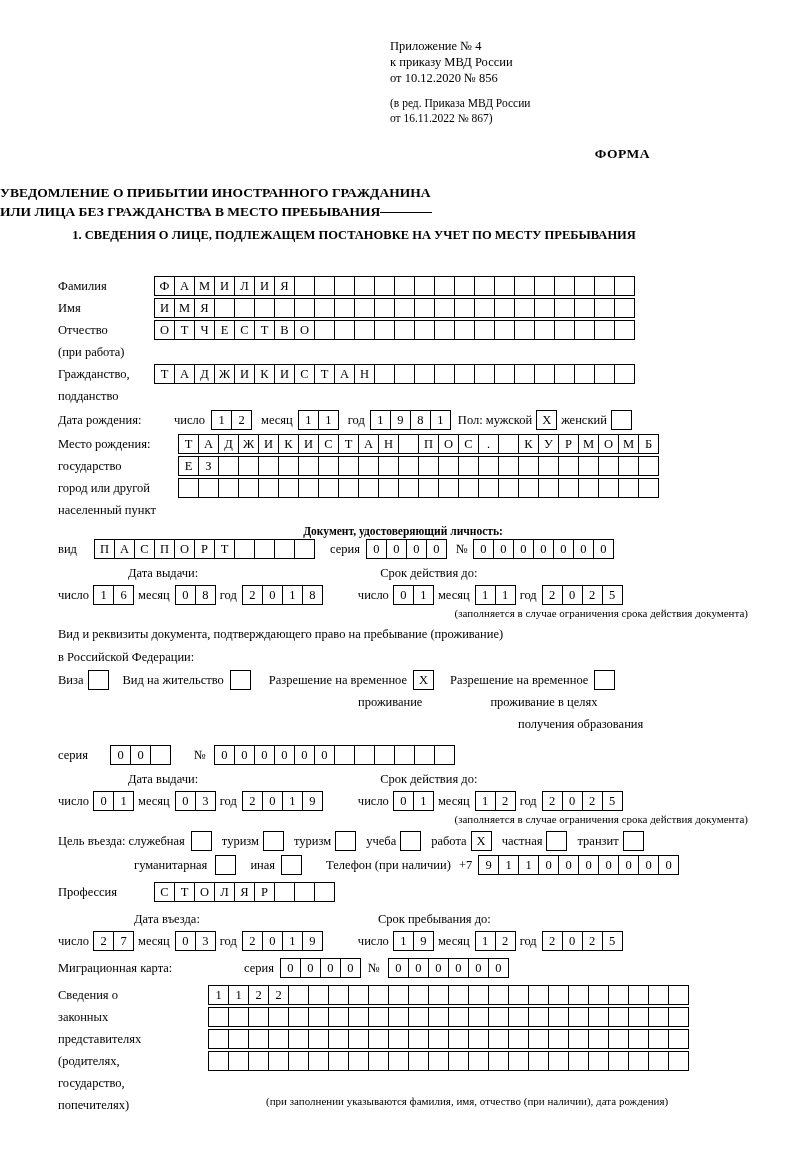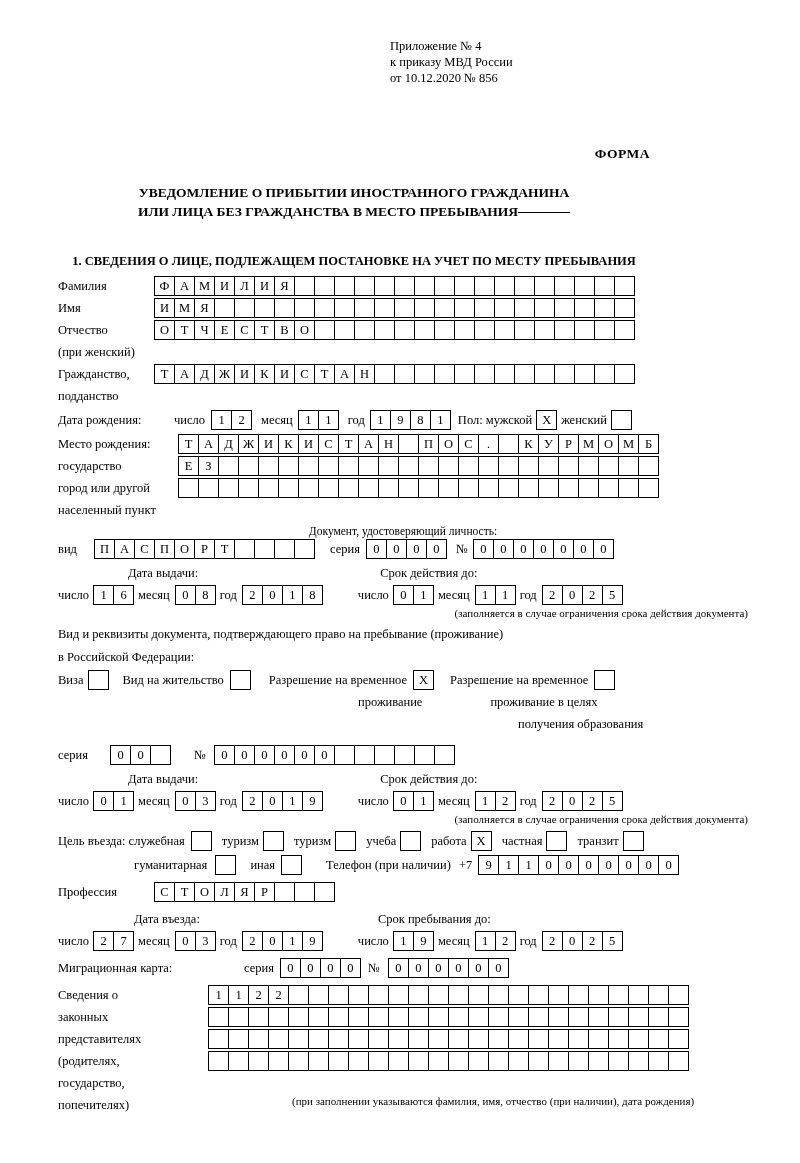--- a/index.html
+++ b/index.html
@@ -41,35 +41,35 @@
     top: 146px;
     right: 58px;
     font-weight: bold;
     font-size: 13.5px;
     letter-spacing: 0.5px;
   }
   .doc-title {
     position: absolute;
     top: 183px;
     left: 0; right: 0;
-    text-align: center;
+    text-align: left;
     font-weight: bold;
     font-size: 13.5px;
     line-height: 19px;
   }
   .doc-title .line2 { white-space: nowrap; }
   .title-blank {
     display: inline-block;
     width: 52px;
     border-bottom: 1px solid #000;
     vertical-align: 3px;
   }
   .section-title {
     position: absolute;
-    top: 254px;
+    top: 228px;
     left: 0; right: 0;
     text-align: center;
     font-weight: bold;
     font-size: 12.5px;
   }
 
   
   .rows {
     position: absolute;
     top: 276px;
@@ -104,21 +104,21 @@
     display: inline-block;
     text-align: center;
     font-size: 12.5px;
     line-height: 18px;
     vertical-align: middle;
   }
   .small { font-size: 11px; }
 
   .subhead {
     text-align: center;
-    font-weight: normal;
+    font-weight: bold;
     font-size: 11.5px;
     margin: 4px 0 2px 0;
   }
   .note {
     font-size: 11px;
     text-align: right;
     margin-top: 1px;
   }
   .mt6 { margin-top: 6px; }
   .mt10 { margin-top: 10px; }
@@ -136,20 +136,24 @@
 </style>
 </head>
 <body>
 
 <div class="page">
 
   <div class="header-right">
     <div>Приложение № 4</div>
     <div>к приказу МВД России</div>
     <div>от 10.12.2020 № 856</div>
+    <div class="sub">
+      <div>(в ред. Приказа МВД России</div>
+      <div>от 16.11.2022 № 867)</div>
+    </div>
   </div>
 
   <div class="forma">ФОРМА</div>
 
   <div class="doc-title">
     <div>УВЕДОМЛЕНИЕ О ПРИБЫТИИ ИНОСТРАННОГО ГРАЖДАНИНА</div>
     <div class="line2"><span>ИЛИ ЛИЦА БЕЗ ГРАЖДАНСТВА В МЕСТО ПРЕБЫВАНИЯ</span><span class="title-blank"></span></div>
   </div>
 
   <div class="section-title">1. СВЕДЕНИЯ О ЛИЦЕ, ПОДЛЕЖАЩЕМ ПОСТАНОВКЕ НА УЧЕТ ПО МЕСТУ ПРЕБЫВАНИЯ</div>
@@ -239,21 +243,21 @@
           <div class="cell"></div>
           <div class="cell"></div>
           <div class="cell"></div>
           <div class="cell"></div>
           <div class="cell"></div>
           <div class="cell"></div>
           <div class="cell"></div>
         </div>
     </div>
     <div class="row">
-      <div class="labelcol">(при женский)</div>
+      <div class="labelcol">(при работа)</div>
     </div>
 
     <div class="row">
       <div class="labelcol">Гражданство,</div>
       <div class="cells" id="citizenship-cells">
           <div class="cell">Т</div>
           <div class="cell">А</div>
           <div class="cell">Д</div>
           <div class="cell">Ж</div>
           <div class="cell">И</div>
@@ -815,17 +819,17 @@
           <div class="cell"></div>
           <div class="cell"></div>
           <div class="cell"></div>
         </div>
     </div>
     <div class="row">
       <div class="labelcol w150">государство,</div>
     </div>
     <div class="row">
       <div class="labelcol w150">попечителях)</div>
-      <div class="small" style="margin-left:84px">(при заполнении указываются фамилия, имя, отчество (при наличии), дата рождения)</div>
+      <div class="small" style="margin-left:58px">(при заполнении указываются фамилия, имя, отчество (при наличии), дата рождения)</div>
     </div>
 
   </div>
 </div>
 
 </body></html>

